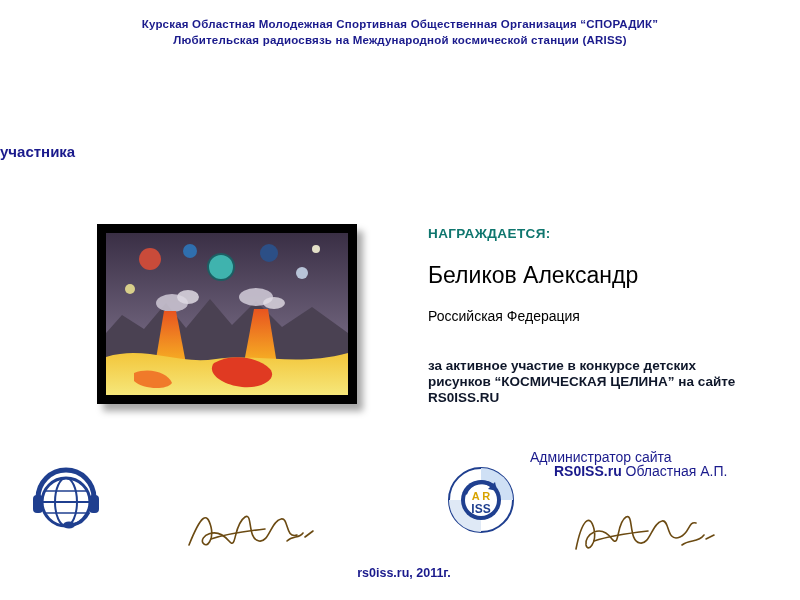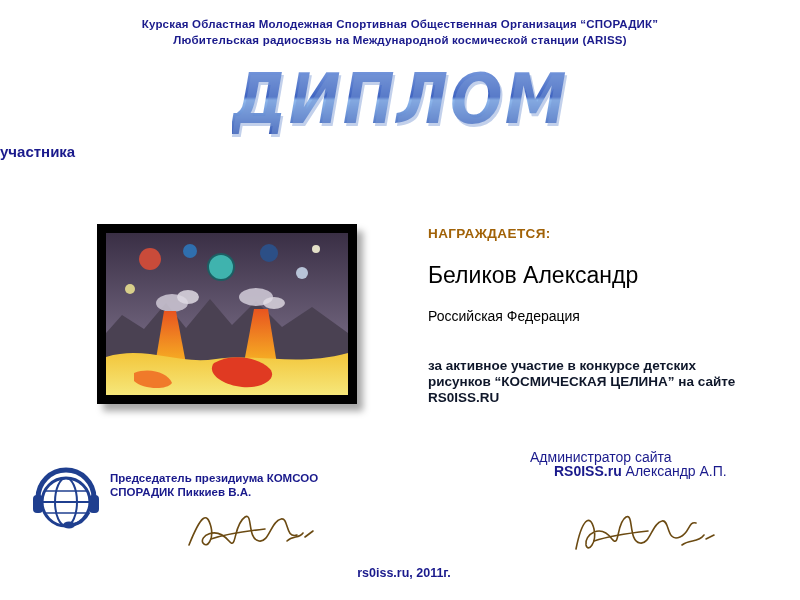--- a/index.html
+++ b/index.html
@@ -90,21 +90,21 @@
   }
   .art-inner svg { display:block; width:100%; height:100%; }
 
   
   .awarded-label {
     position: absolute;
     left: 428px;
     top: 226px;
     font-size: 13.5px;
     font-weight: bold;
-    color: #a16207;
+    color: #0f766e;
     letter-spacing: 0.4px;
   }
   .recipient {
     position: absolute;
     left: 428px;
     top: 262px;
     font-size: 23px;
     color: #000000;
     text-align: center;
   }
@@ -189,23 +189,20 @@
 </head>
 <body>
 
 <div class="certificate">
 
   <div class="header">
     <div>Курская Областная Молодежная Спортивная Общественная Организация “СПОРАДИК”</div>
     <div class="line2">Любительская радиосвязь на Международной космической станции (ARISS)</div>
   </div>
 
-  <div class="diploma-wrap">
-    <span class="diploma">ДИПЛОМ</span>
-  </div>
   <div class="subtitle">участника</div>
 
   <div class="art-frame">
     <div class="art-inner">
       <svg viewBox="0 0 242 162" preserveAspectRatio="none">
         <defs>
           <linearGradient id="sky" x1="0" y1="0" x2="0" y2="1">
             <stop offset="0%" stop-color="#3a2f45"></stop>
             <stop offset="60%" stop-color="#6b5f78"></stop>
             <stop offset="100%" stop-color="#8d7f95"></stop>
@@ -261,39 +258,48 @@
       <line x1="12" y1="40" x2="60" y2="40" stroke="#1f3f8f" stroke-width="2"></line>
       <line x1="16" y1="29" x2="56" y2="29" stroke="#1f3f8f" stroke-width="1.5"></line>
       <line x1="16" y1="51" x2="56" y2="51" stroke="#1f3f8f" stroke-width="1.5"></line>
       <path d="M8,36 A28,28 0 0 1 64,36" fill="none" stroke="#1f3f8f" stroke-width="5"></path>
       <rect x="3" y="33" width="10" height="18" rx="4" fill="#1f3f8f"></rect>
       <rect x="59" y="33" width="10" height="18" rx="4" fill="#1f3f8f"></rect>
       <path d="M59,50 q-6,12 -18,13" fill="none" stroke="#1f3f8f" stroke-width="3"></path>
       <ellipse cx="39" cy="63" rx="6" ry="3.5" fill="#1f3f8f"></ellipse>
     </svg>
   </div>
-  <div class="sig-left-text">
-    <div>Председатель президиума КОМСОО</div>
-    <div>СПОРАДИК Пиккиев В.А.</div>
-  </div>
   <div class="sig-left-scribble">
     <svg viewBox="0 0 140 60">
       <g fill="none" stroke="#6b4a12" stroke-width="1.6" stroke-linecap="round">
         <path d="M4,40 C16,10 22,6 26,22 C29,34 22,44 18,38 C14,32 30,20 44,36 C52,46 48,20 60,12 C68,7 62,34 74,36 C84,38 86,16 96,14 C104,12 100,34 112,30"></path>
         <path d="M26,34 C44,28 62,26 80,24"></path>
         <path d="M102,36 C108,30 114,34 118,28"></path>
         <path d="M120,32 l8,-6"></path>
       </g>
     </svg>
   </div>
 
+  <div class="ariss-logo">
+    <svg viewBox="0 0 68 68">
+      <circle cx="34" cy="34" r="32" fill="#ffffff" stroke="#1f3f8f" stroke-width="2"></circle>
+      <path d="M34,2 A32,32 0 0 1 66,34 L34,34 Z" fill="#cfe0f5"></path>
+      <path d="M2,34 A32,32 0 0 0 34,66 L34,34 Z" fill="#dfe9f6"></path>
+      <circle cx="34" cy="34" r="20" fill="#1f3f8f"></circle>
+      <circle cx="34" cy="34" r="16" fill="#ffffff"></circle>
+      <path d="M18,28 A18,18 0 0 1 48,22" fill="none" stroke="#1f3f8f" stroke-width="4"></path>
+      <path d="M48,16 l2,9 l-9,-2 Z" fill="#1f3f8f"></path>
+      <text x="34" y="34" text-anchor="middle" font-family="Liberation Sans, sans-serif" font-size="11" font-weight="bold" fill="#d8a300">A R</text>
+      <text x="34" y="47" text-anchor="middle" font-family="Liberation Sans, sans-serif" font-size="12" font-weight="bold" fill="#1f3f8f">ISS</text>
+    </svg>
+  </div>
   <div class="sig-right-text">
     <div>Администратор сайта</div>
     <div>
-      <b>RS0ISS.ru</b><span> Александр А.П.</span>
+      <b>RS0ISS.ru</b><span> Областная А.П.</span>
     </div>
   </div>
   <div class="sig-right-scribble">
     <svg viewBox="0 0 150 62">
       <g fill="none" stroke="#6b4a12" stroke-width="1.6" stroke-linecap="round">
         <path d="M6,44 C12,14 20,8 24,24 C27,38 18,48 16,40 C14,30 30,18 42,34 C50,44 46,18 56,12 C64,8 58,36 70,38 C80,40 82,18 92,16 C100,14 96,38 110,32 C120,28 118,16 126,18"></path>
         <path d="M24,36 C42,30 60,28 78,26"></path>
         <path d="M112,40 C120,34 128,38 134,30"></path>
         <path d="M136,34 l8,-4"></path>
       </g>

